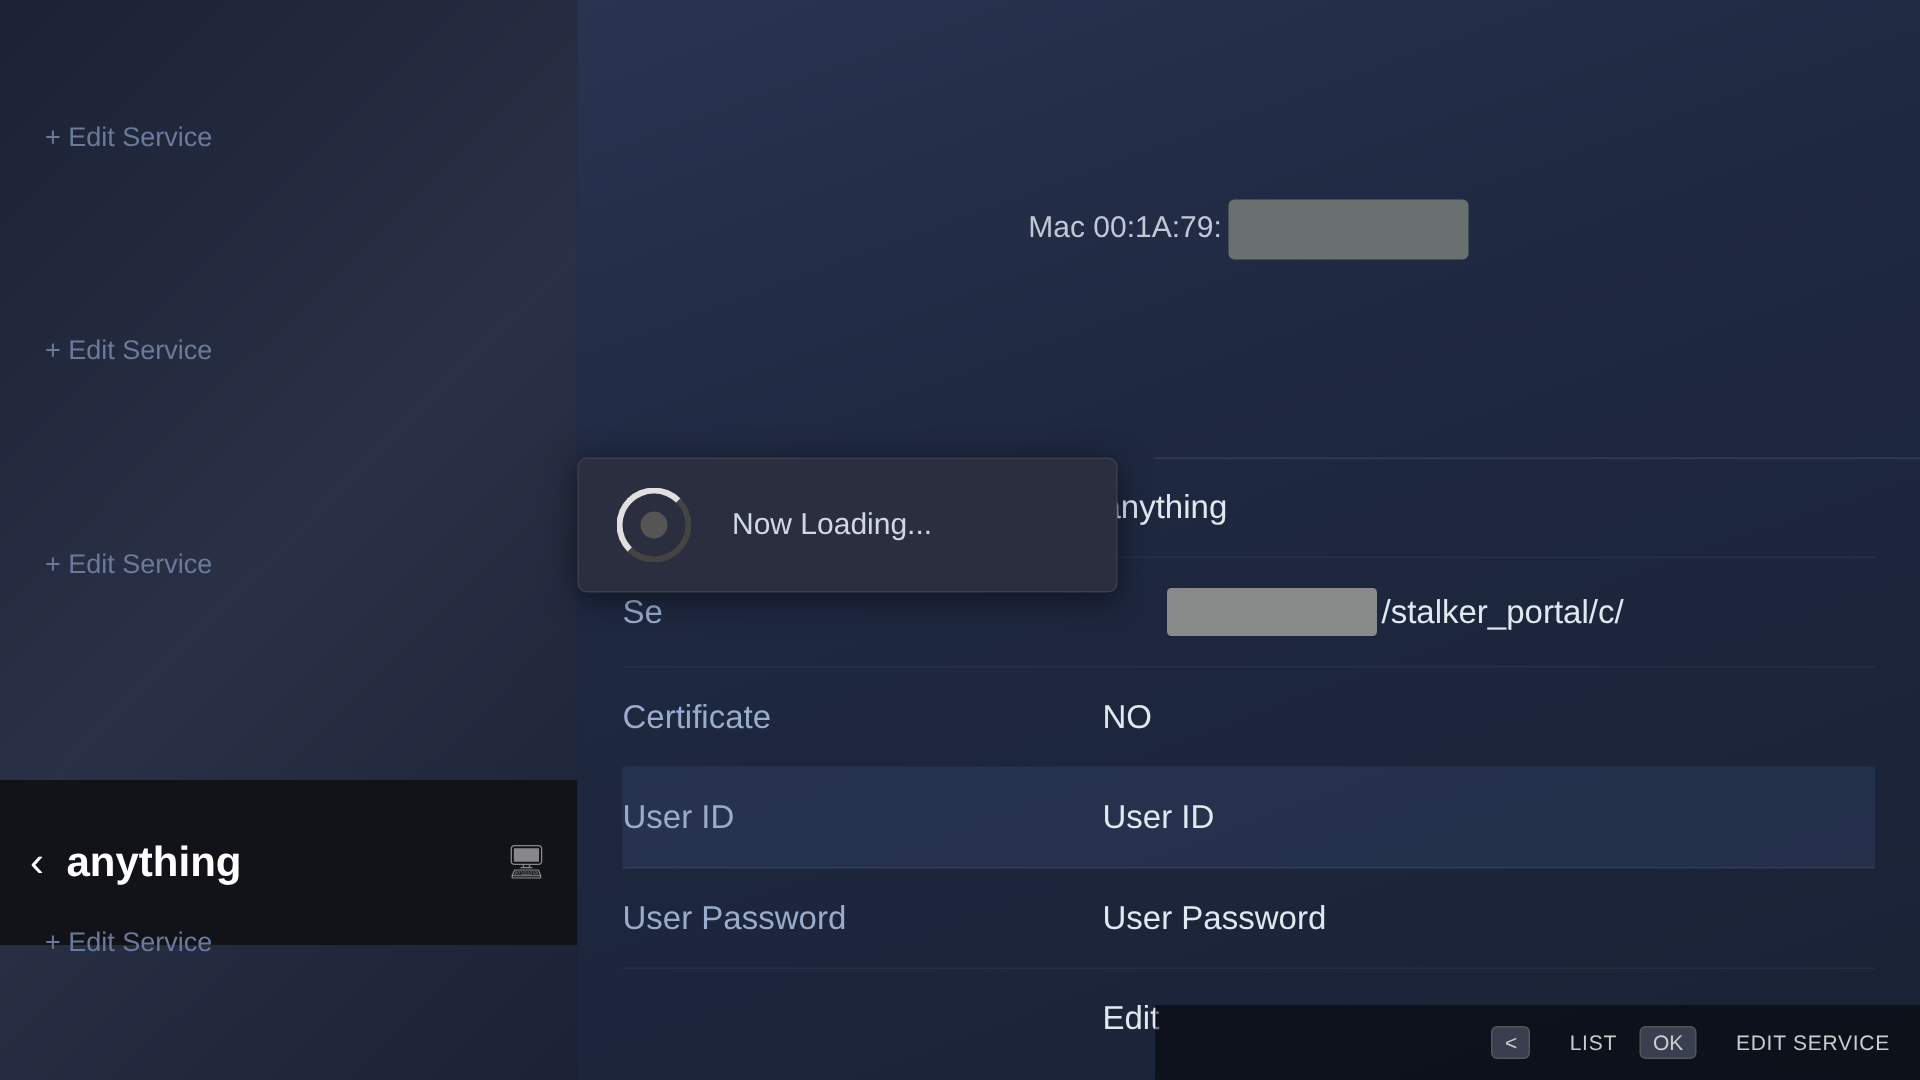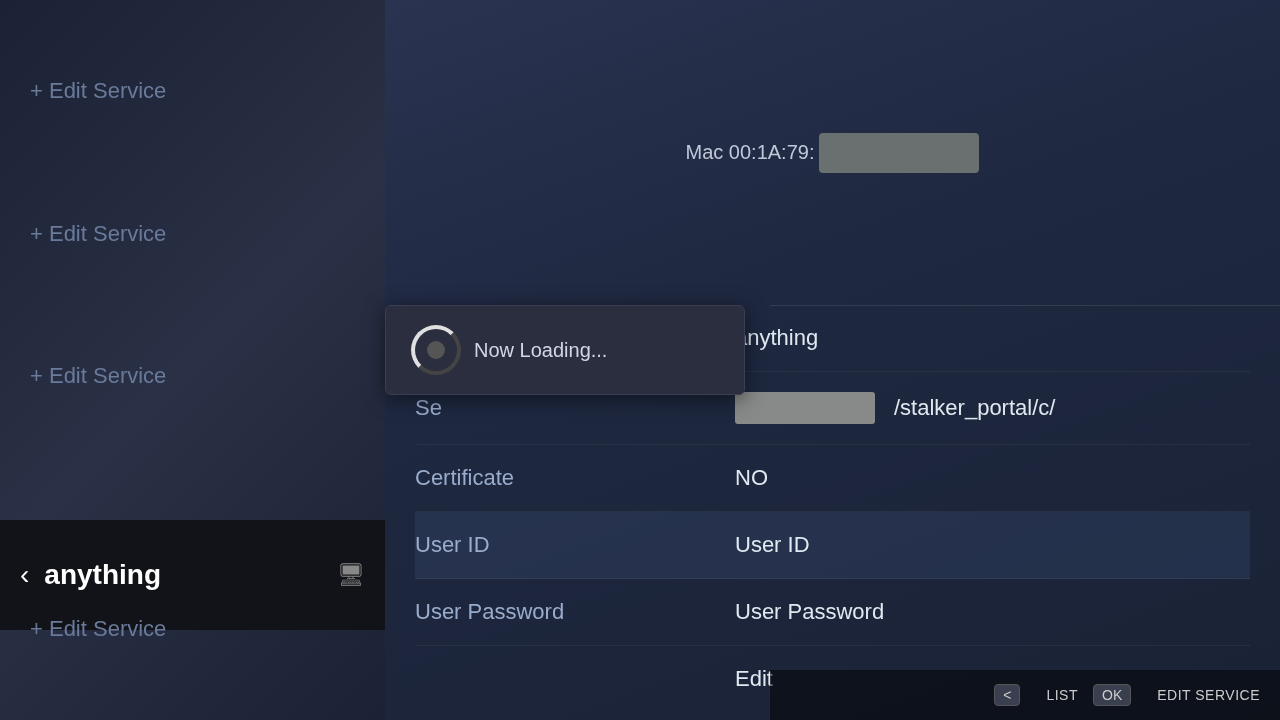--- a/index.html
+++ b/index.html
@@ -23,21 +23,21 @@
       background: linear-gradient(135deg, #1c2235 0%, #2a3045 50%, #1c2235 100%);
       display: flex;
       flex-direction: column;
       justify-content: space-around;
       padding: 20px 0;
     }
 
     .sidebar-item {
       padding: 20px 30px;
       color: #6a7a9a;
-      font-size: 22px;
+      font-size: 18px;
       font-weight: 500;
       cursor: pointer;
       position: relative;
     }
 
     .sidebar-item-active-panel {
       position: absolute;
       left: 0;
       top: 520px;
       width: 385px;
@@ -129,21 +129,22 @@
 
     .service-value {
       color: #e0e8f0;
       font-size: 22px;
       flex: 1;
     }
 
     .service-value-with-hidden {
       display: flex;
       align-items: center;
-      gap: 19px;
+      gap: 3px;
+      margin-left: 43px;
     }
 
     .hidden-block {
       background: #888a8a;
       width: 140px;
       height: 32px;
       border-radius: 3px;
       display: inline-block;
     }
 
@@ -204,21 +205,21 @@
       position: absolute;
       top: 305px;
       left: 385px;
       width: 360px;
       height: 90px;
       background: #2a2e3e;
       border: 1px solid #3a3e50;
       border-radius: 6px;
       display: flex;
       align-items: center;
-      gap: 13px;
+      gap: 27px;
       padding: 0 25px;
       z-index: 100;
       box-shadow: 0 4px 20px rgba(0,0,0,0.5);
     }
 
     .spinner {
       width: 50px;
       height: 50px;
       border-radius: 50%;
       border: 4px solid #444;

